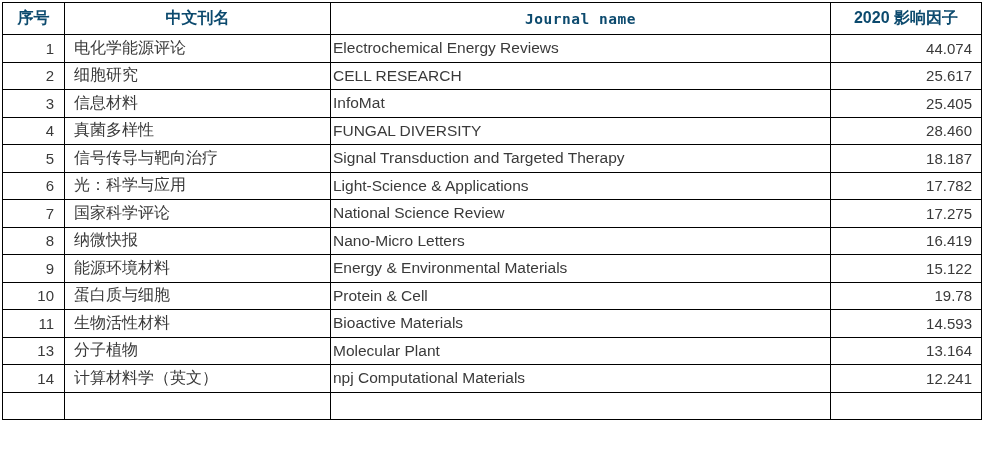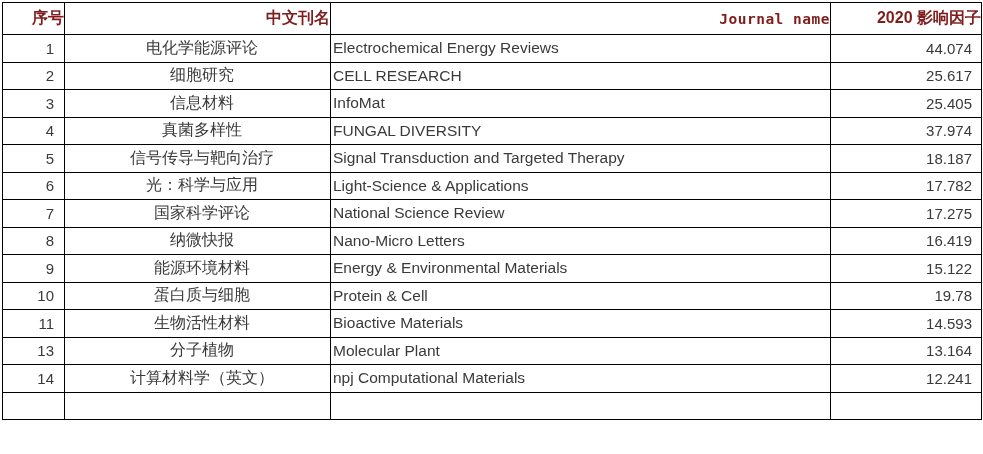--- a/index.html
+++ b/index.html
@@ -32,45 +32,45 @@
   th, td {
     border: 1px solid #000000;
     padding: 0;
     overflow: hidden;
     white-space: nowrap;
     background: #ffffff;
     color: #3a3a3a;
   }
   thead th {
     height: 31px;
-    text-align: right;
+    text-align: center;
     vertical-align: middle;
     font-size: 16px;
     font-weight: 600;
-    color: #7f1d1d;
+    color: #0c4a6e;
   }
   thead th.h-en {
     font-family: "DejaVu Sans Mono", monospace;
     font-size: 14.5px;
     font-weight: 700;
     letter-spacing: 0.5px;
     margin-left: 32px;
   }
   tbody td {
     height: 26.5px;
     vertical-align: middle;
     font-size: 15.5px;
   }
   td.cell-index {
     text-align: right;
     padding-right: 10px;
     font-size: 15px;
   }
   td.cell-cn {
-    text-align: center;
+    text-align: left;
     padding-left: 9px;
     font-size: 16px;
   }
   td.cell-en {
     text-align: left;
     padding-left: 2px;
   }
   td.cell-if {
     text-align: right;
     padding-right: 9px;
@@ -116,21 +116,21 @@
         <tr>
           <td class="cell-index">3</td>
           <td class="cell-cn">信息材料</td>
           <td class="cell-en">InfoMat</td>
           <td class="cell-if">25.405</td>
         </tr>
         <tr>
           <td class="cell-index">4</td>
           <td class="cell-cn">真菌多样性</td>
           <td class="cell-en">FUNGAL DIVERSITY</td>
-          <td class="cell-if">37.974</td>
+          <td class="cell-if">28.460</td>
         </tr>
         <tr>
           <td class="cell-index">5</td>
           <td class="cell-cn">信号传导与靶向治疗</td>
           <td class="cell-en">Signal Transduction and Targeted Therapy</td>
           <td class="cell-if">18.187</td>
         </tr>
         <tr>
           <td class="cell-index">6</td>
           <td class="cell-cn">光：科学与应用</td>

